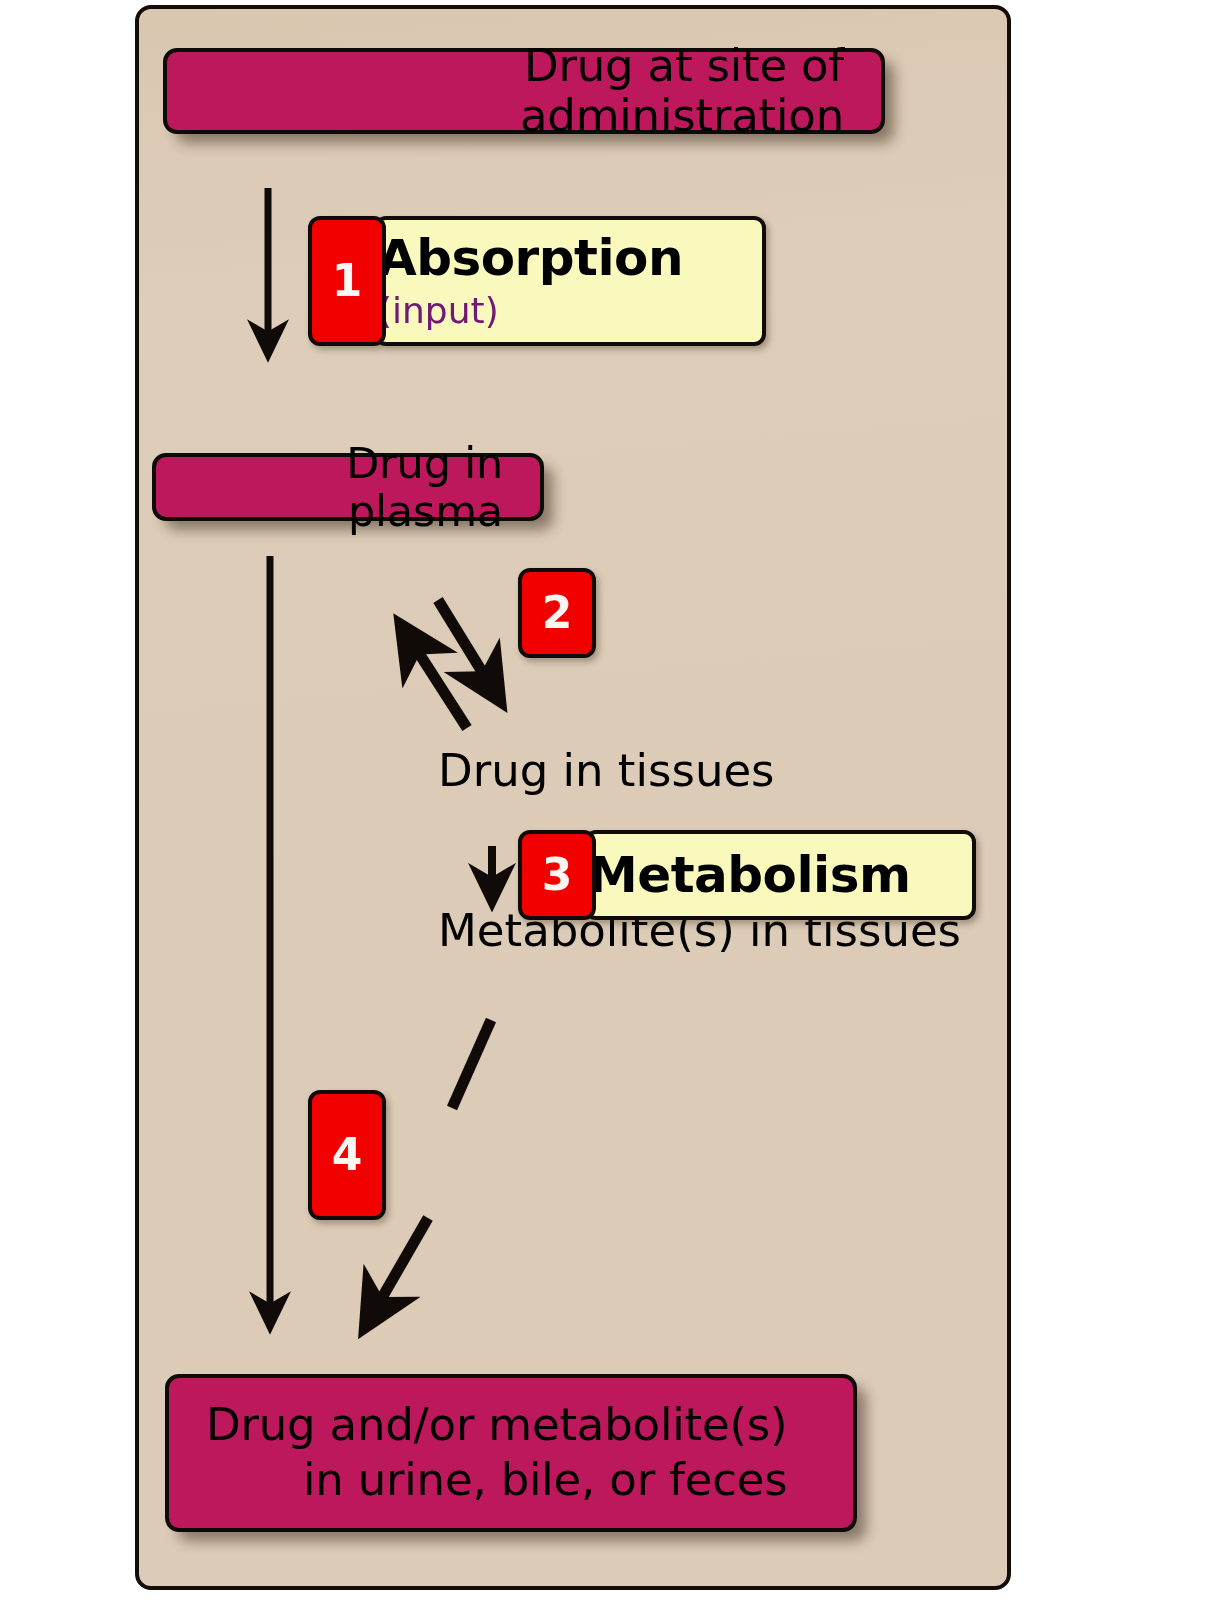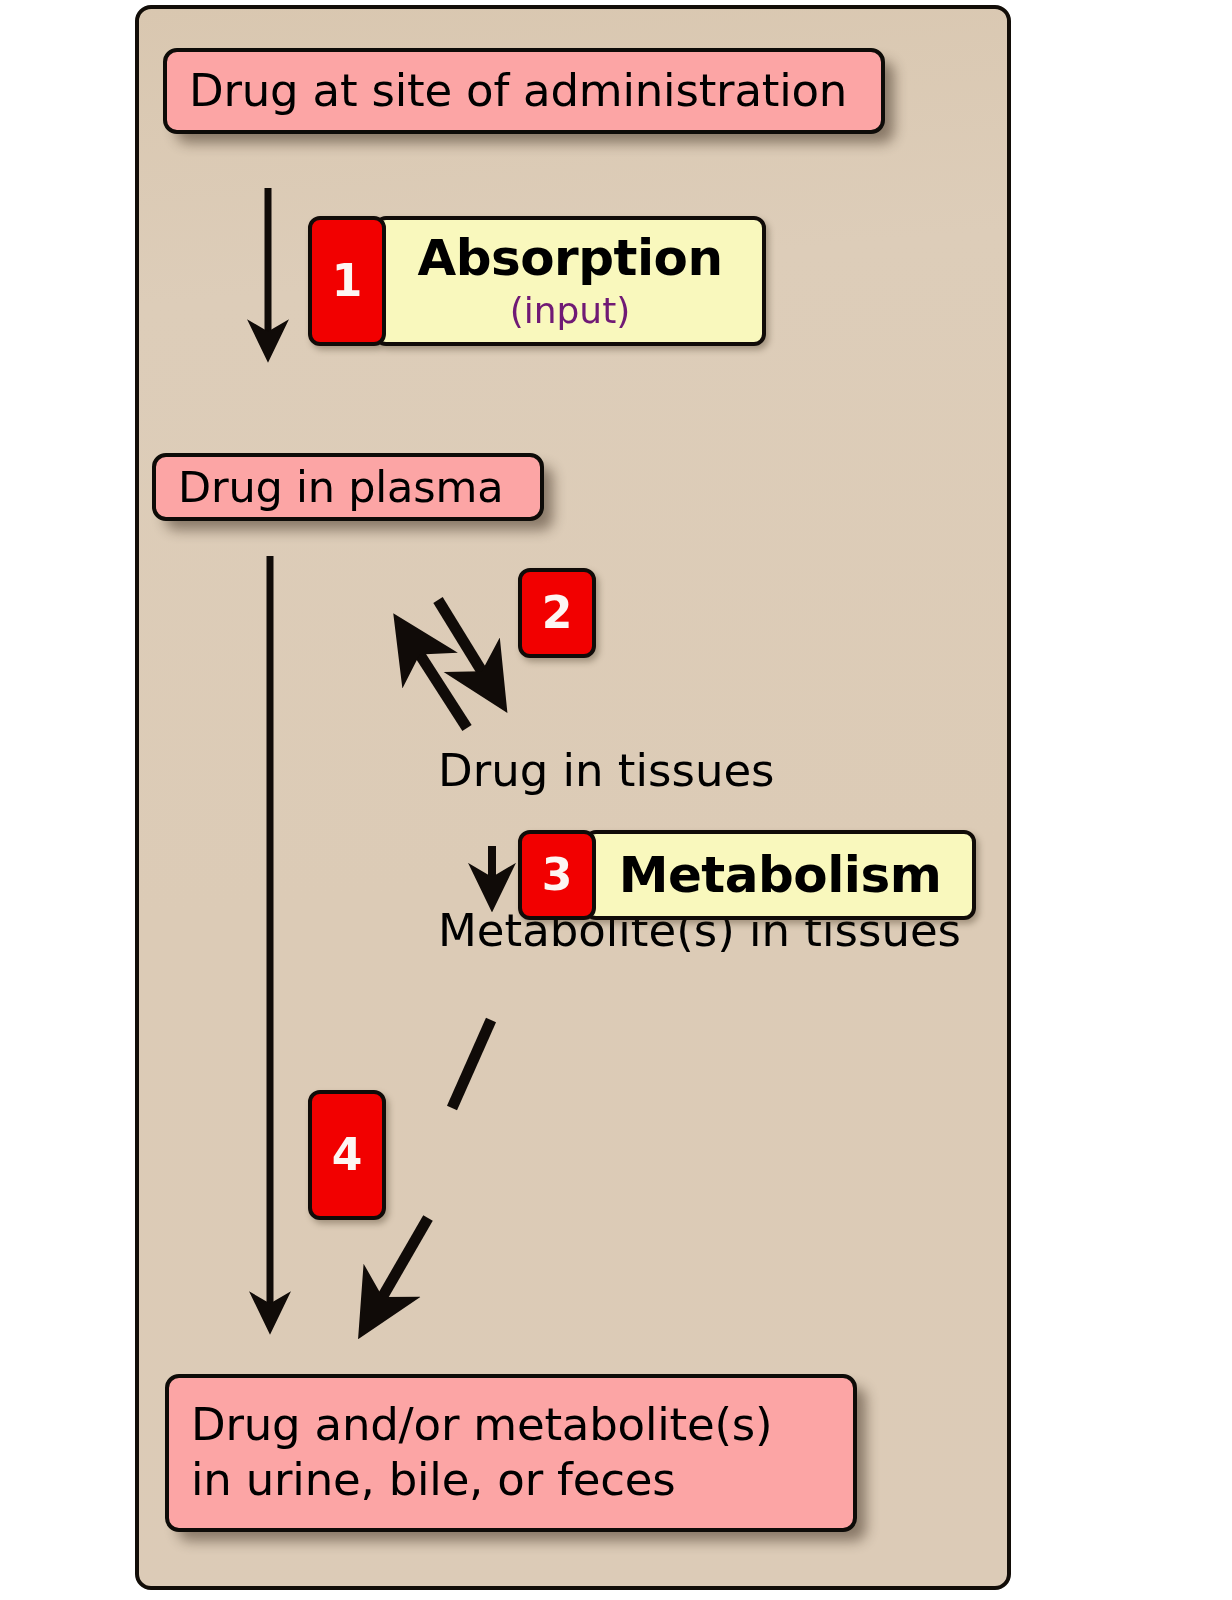--- a/index.html
+++ b/index.html
@@ -32,28 +32,29 @@
     background: linear-gradient(175deg, #d9c7b0 0%, #ddcdb9 18%, #dccbb6 55%, #dccbb7 100%);
     border: 4px solid #120d08;
     border-radius: 16px;
   }
 
   
   .node { position: absolute; box-sizing: border-box; }
 
   
   .wbox {
-    background: #fca5a5;
+    background: #be185d;
     border: 4px solid #0d0b08;
     border-radius: 14px;
     box-shadow: 11px 11px 13px -2px rgba(40,25,10,0.46);
     display: flex;
     align-items: center;
     justify-content: flex-start;
-    padding: 0 22px;
+    padding: 0 37px;
+    text-align: right;
   }
   .wbox .wtext {
     font-family: "DejaVu Sans", sans-serif;
     font-weight: 400;
     color: #000000;
     line-height: 1.12;
     white-space: pre-line;
     letter-spacing: -0.2px;
   }
 
@@ -95,21 +96,20 @@
     position: relative;
     left: -12px;
     z-index: 1;
     flex: 1;
     background: #f9f8bd;
     border: 4px solid #100b08;
     border-radius: 12px;
     box-sizing: border-box;
     display: flex;
     flex-direction: column;
-    align-items: center;
     justify-content: center;
   }
   .panel .ptitle {
     font-weight: 700;
     color: #000000;
     font-family: "DejaVu Sans", sans-serif;
     line-height: 1.0;
     letter-spacing: -0.5px;
   }
   .panel .psub {

